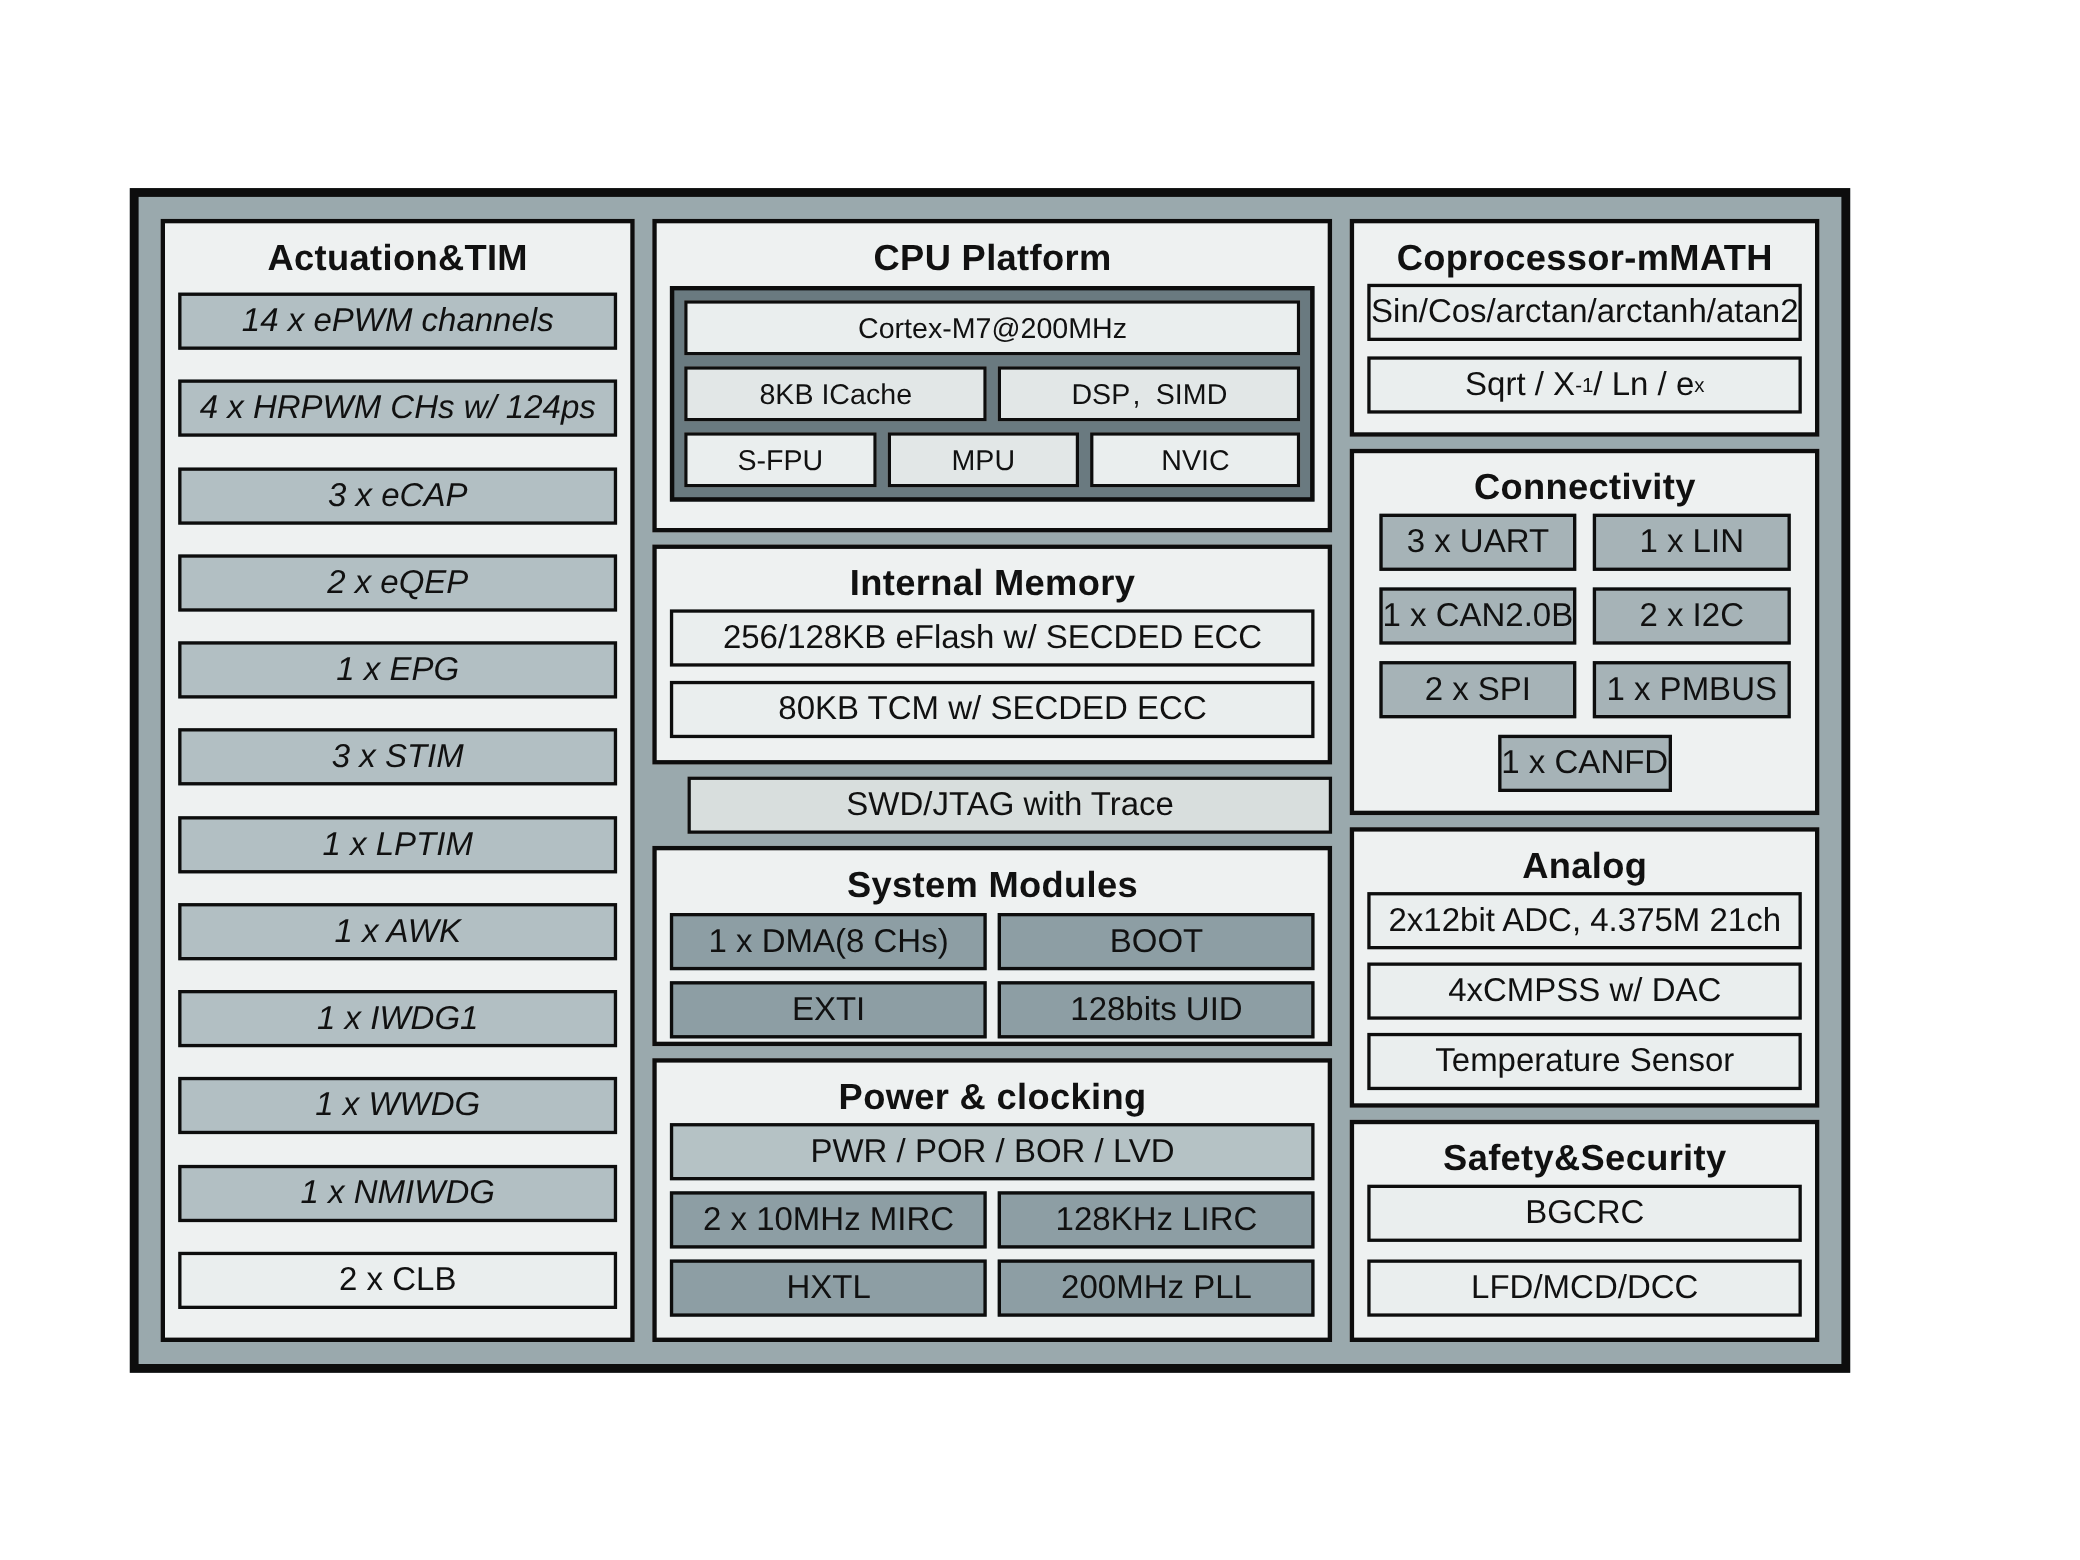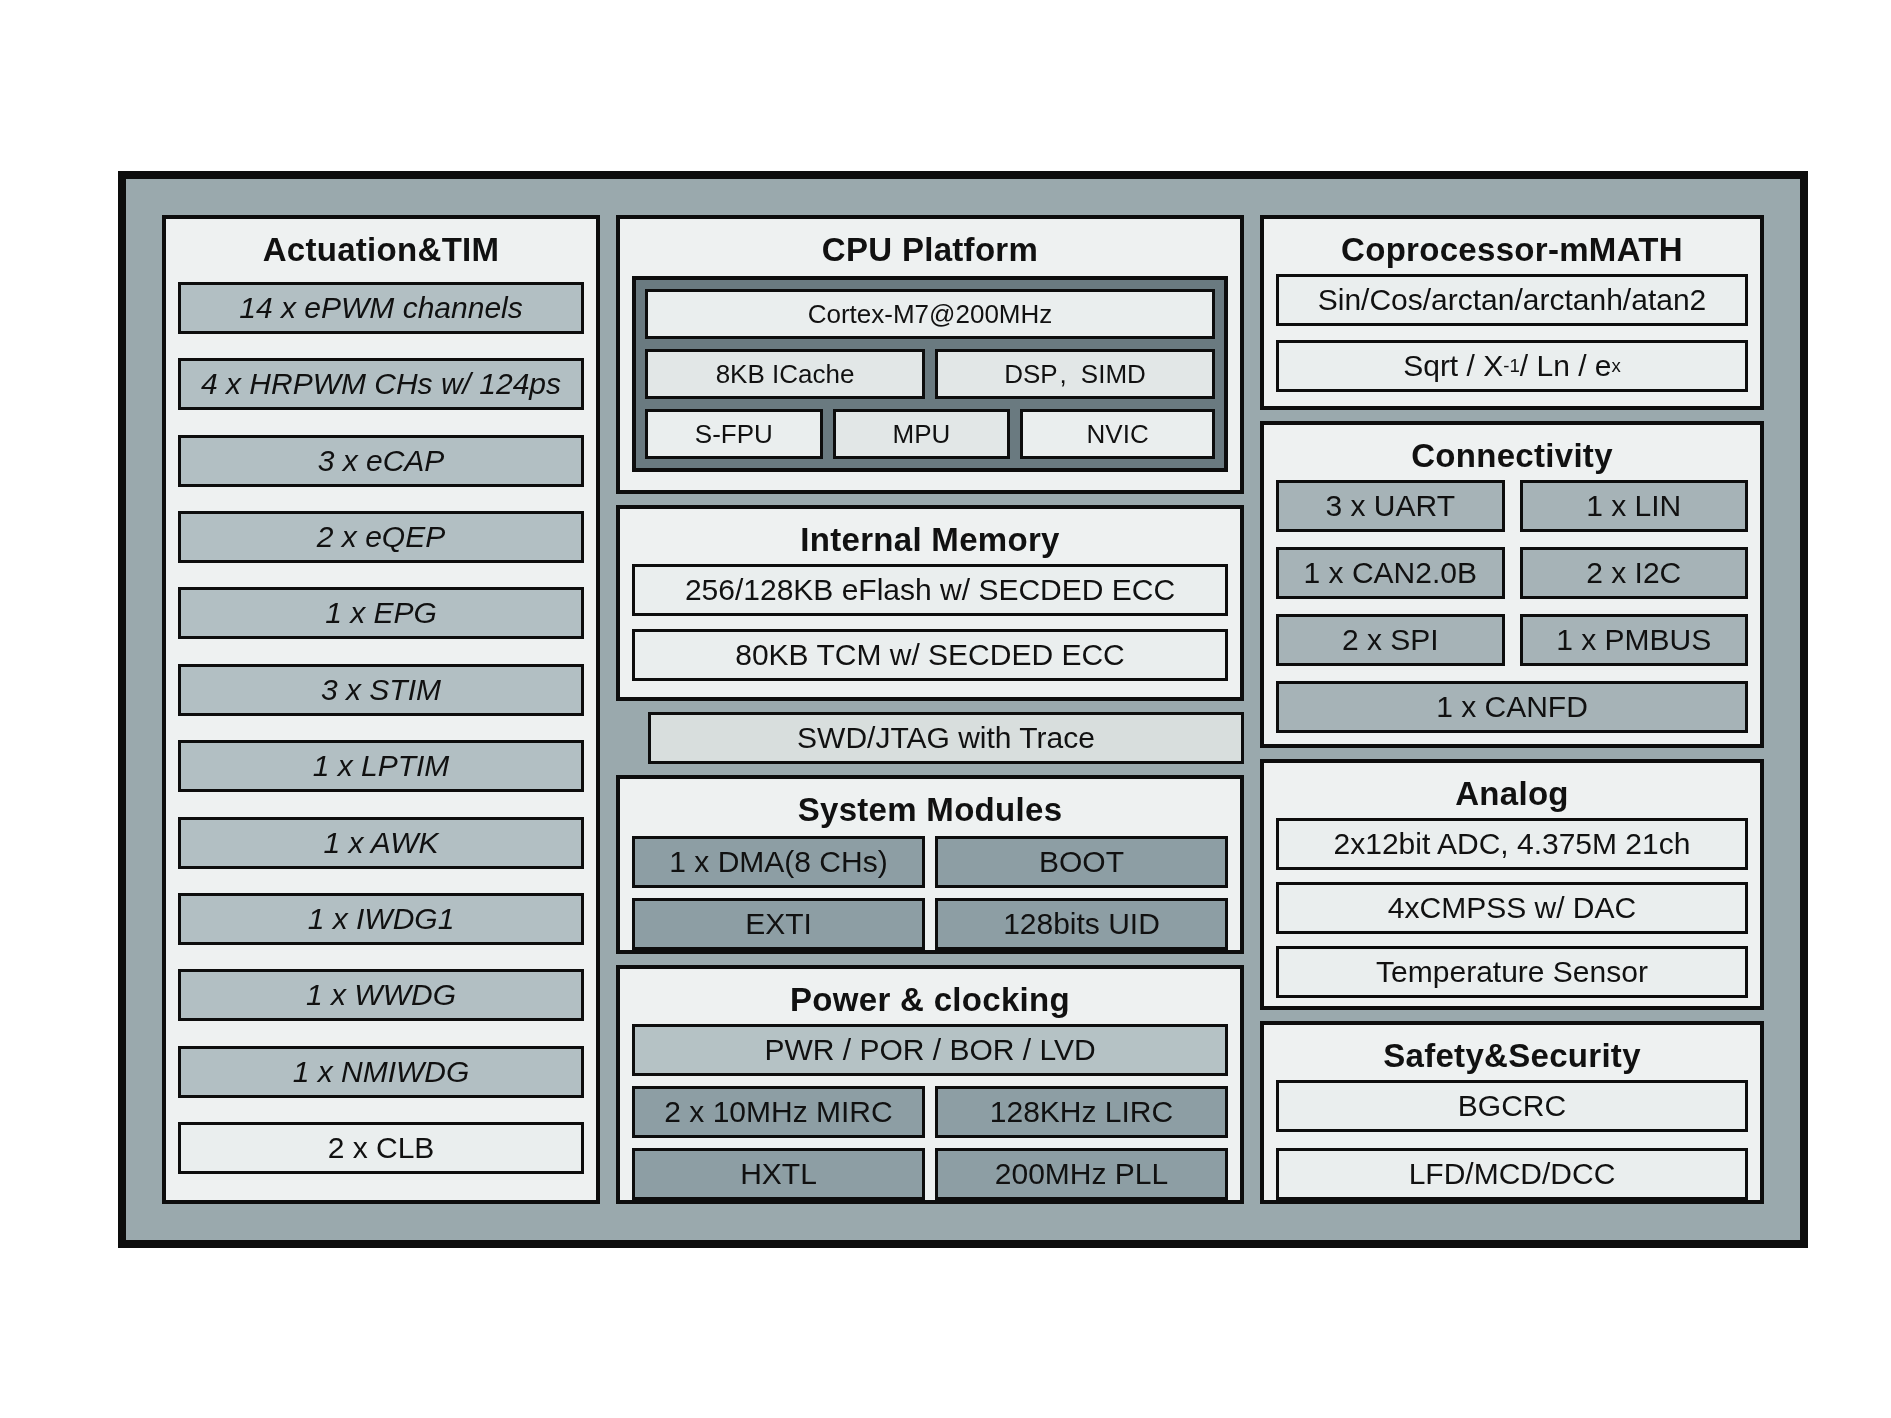--- a/index.html
+++ b/index.html
@@ -1,20 +1,20 @@
 <!DOCTYPE html>
 <html style="--frame-bg: #9aa9ad; --panel-bg: #eef1f1; --line: #0d0d0d; --item-gray: #b2bfc3; --item-light: #eaeeee; --item-mid: #e2e7e7; --item-conn: #a6b3b7; --item-dark: #8d9ea4; --item-pwr: #b5c2c5; --item-swd: #d8dedd; --cpu-bg: #6a7a80;"><head>
 <meta charset="utf-8">
 <style>
   html,body{margin:0;padding:0;background:#ffffff;}
   body{width:1891px;height:1418px;position:relative;overflow:hidden;
        font-family:"Liberation Sans","DejaVu Sans",sans-serif;color:#111;}
-  .frame{position:absolute;left:118px;top:171px;width:1690px;height:1077px;
+  .frame{position:absolute;left:118px;top:171px;width:1564px;height:1077px;
          box-sizing:border-box;border:8px solid var(--line);background:var(--frame-bg);
-         padding:36px;display:flex;gap:16px;}
+         padding:20px;display:flex;gap:16px;}
   .col{display:flex;flex-direction:column;box-sizing:border-box;}
   .col-left{width:438px;}
   .col-mid{width:628px;gap:11px;}
   .col-right{flex:1;gap:11px;}
   .panel{background:var(--panel-bg);border:4px solid var(--line);box-sizing:border-box;
          display:flex;flex-direction:column;}
   .panel-title{font-weight:bold;font-size:33px;line-height:1;text-align:center;
                padding:14px 0 6px;letter-spacing:0.3px;}
   .item{border:3px solid var(--line);box-sizing:border-box;height:52px;flex:0 0 auto;
         display:flex;align-items:center;justify-content:center;
@@ -45,21 +45,21 @@
   .g13{gap:13px;} .g14{gap:14px;} .g12{gap:12px;} .g16{gap:16px;} .g10{gap:10px;}
   .swd-bar{height:52px;flex:0 0 auto;border:3px solid var(--line);box-sizing:border-box;
            background:var(--item-swd);display:flex;align-items:center;justify-content:center;
            font-size:30px;margin-left:32px;}
   .p-sys{height:182px;}
   .grid2{display:grid;grid-template-columns:1fr 1fr;gap:10px;padding:4px 12px 0;}
   .p-pwr{flex:1;}
   .p-pwr .grid2{padding:0 12px;}
   
   .p-cop{height:198px;}
-  .p-con{height:333px;}
+  .p-con{height:333px;align-items:center;}
   .p-con .grid2{gap:15px;padding:2px 12px 0;}
   .p-con .stack{padding:15px 12px 0;}
   .p-ana{height:255px;}
   .p-saf{flex:1;}
   sup{font-size:0.62em;line-height:0;vertical-align:super;}
 </style>
 </head>
 <body>
 
 <div class="frame">

